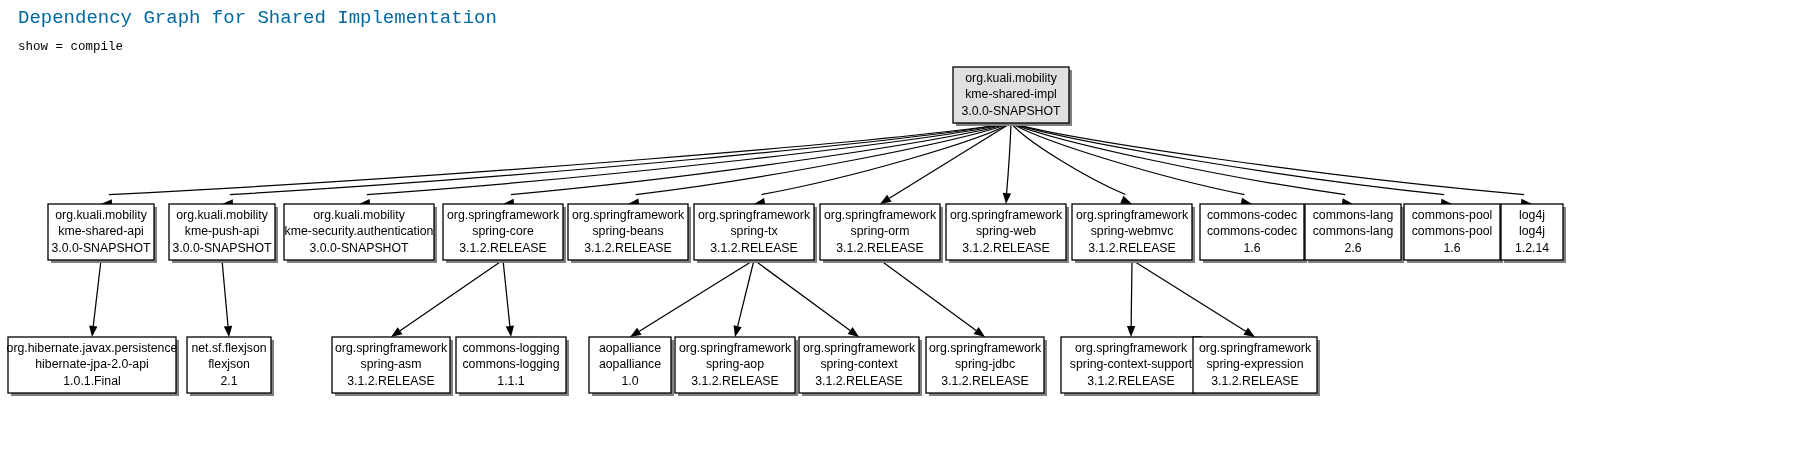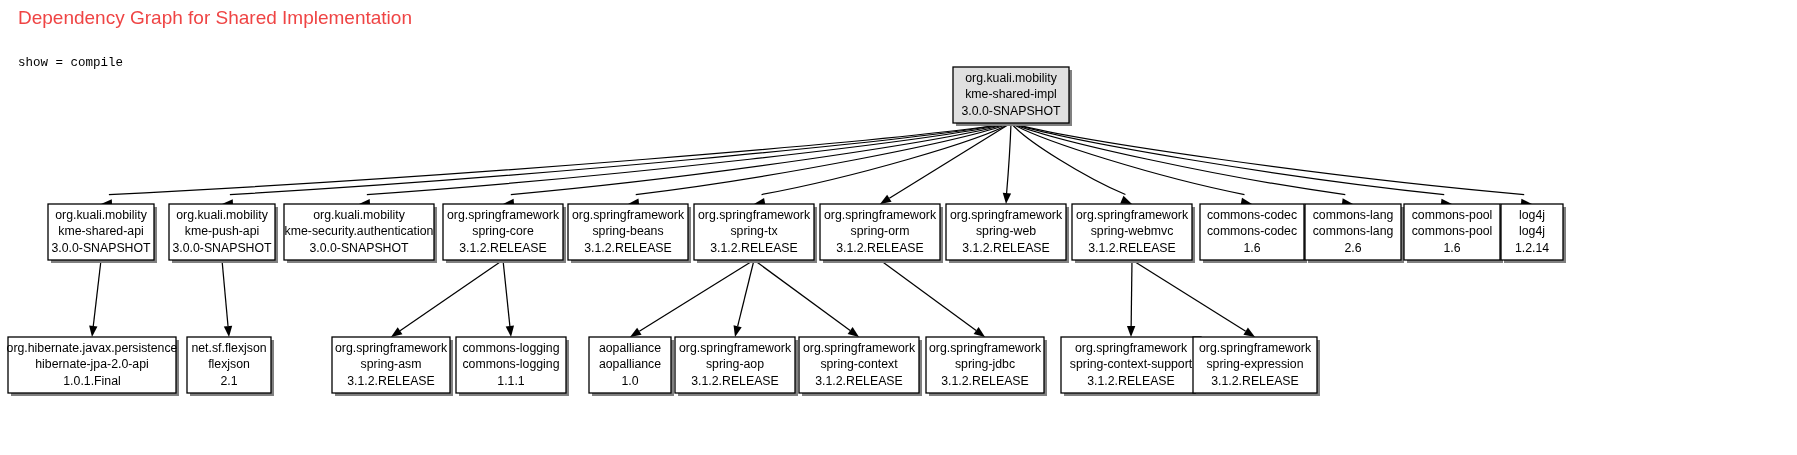--- a/index.html
+++ b/index.html
@@ -18,33 +18,32 @@
     position: relative;
     width: 1797px;
     height: 455px;
     background: #ffffff;
   }
   .page-title {
     position: absolute;
     left: 18px;
     top: 7px;
     font-size: 19px;
-    color: #ef4444;
-    font-family: Liberation Sans, sans-serif;
+    color: #0369a1;
+    font-family: Liberation Mono, monospace;
     white-space: nowrap;
   }
   .page-subtitle {
     position: absolute;
     left: 18px;
     top: 40px;
     font-size: 12.5px;
     color: #000000;
     font-family: "Liberation Mono", monospace;
     white-space: nowrap;
-    margin-top: 16px;
   }
   svg#graph-canvas {
     position: absolute;
     left: 0;
     top: 0;
     width: 1797px;
     height: 455px;
   }
   .node-rect {
     fill: #ffffff;

